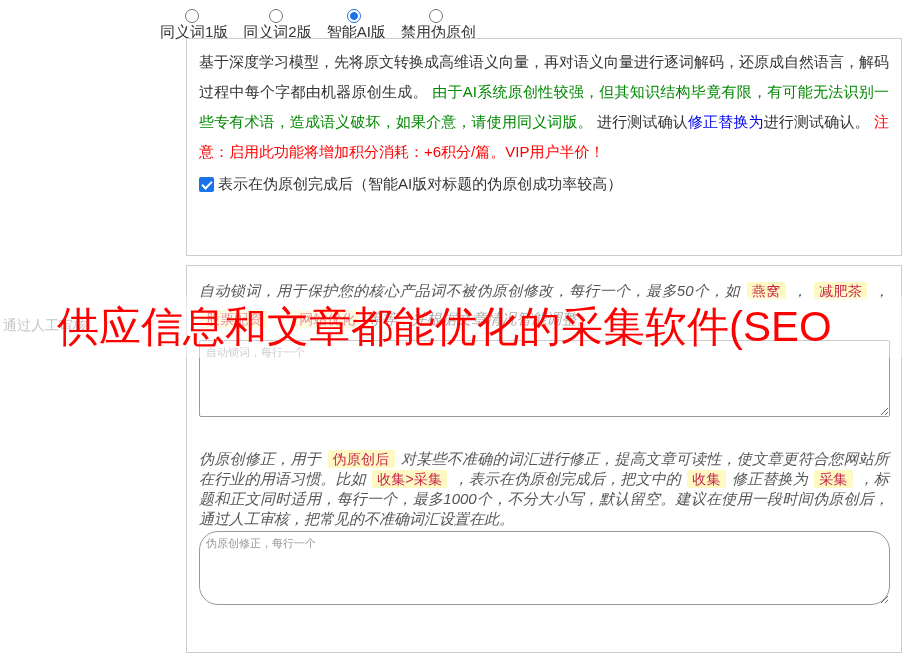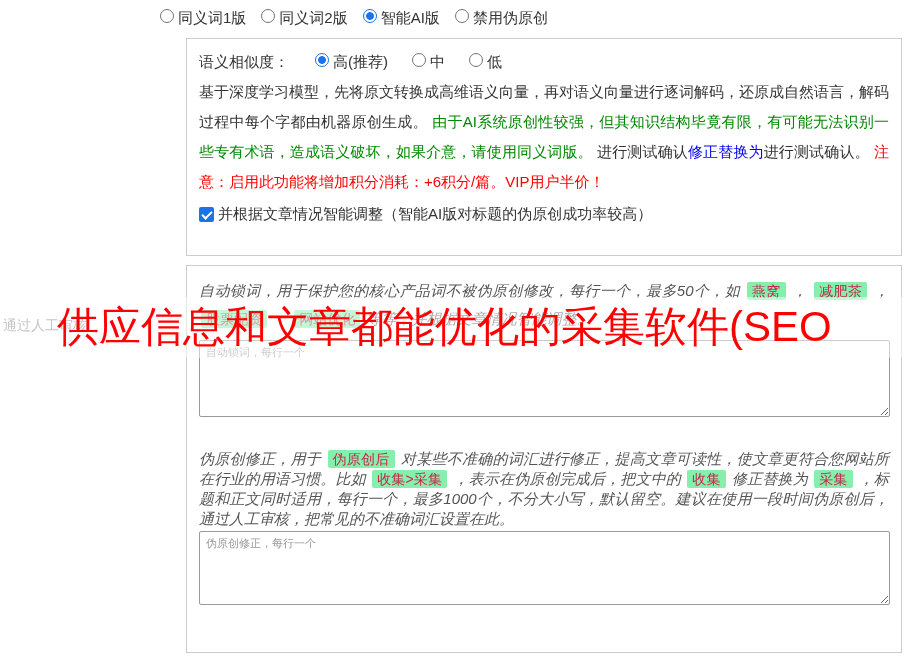--- a/index.html
+++ b/index.html
@@ -7,46 +7,46 @@
     width:911px; height:658px; background:#fff; position:relative; overflow:hidden;
     font-family:"Liberation Sans", sans-serif;
   }
   .top-radios { position:absolute; left:160px; top:9px; display:flex; gap:15px; align-items:center;
     font-size:15px; color:#333; }
   .box { position:absolute; left:186px; width:716px; border:1px solid #ccc; background:#fff; }
   .box1 { top:38px; height:218px; padding:8px 12px; }
   .box2 { top:265px; height:388px; padding:11px 12px; }
   .row { display:flex; align-items:center; height:30px; font-size:15px; color:#333; gap:24px; }
   .row .grouplabel { margin-right:2px; }
-  label.radio { display:inline-flex; cursor:pointer; white-space:nowrap; }
+  label.radio { display:inline-flex; align-items:center; cursor:pointer; white-space:nowrap;flex-direction:column; }
   .rb { width:14px; height:14px; border-radius:50%; border:1px solid #737373; background:#fff;
     margin-right:4px; display:inline-block; flex:0 0 auto; }
   label.radio.checked .rb { border:1px solid #1a73e8;
     background:radial-gradient(circle at center, #1a73e8 0, #1a73e8 3.5px, #fff 4.2px); }
   .para1 { font-size:15px; line-height:30px; color:#333; text-align:justify; }
   .seg-normal { color:#333; }
   .seg-green  { color:#008800; }
   .seg-link   { color:#0000ee; cursor:pointer; }
   .seg-red    { color:#ff0000; }
   .seg-text   { color:#555;font-style:italic; }
-  .seg-chip   { color:#c7254e; background:#86efac; padding:1px 5px; border-radius:2px;
+  .seg-chip   { color:#c7254e; background:#fef9c3; padding:1px 5px; border-radius:2px;
     font-size:14px; margin:0 2px; white-space:nowrap; }
   .checkbox-row { display:flex; align-items:center; margin-top:3px; height:28px;
     font-size:15px; color:#333; cursor:pointer; }
   .cb { width:15px; height:15px; background:#1a73e8; border-radius:2px; margin-right:4px;
     position:relative; flex:0 0 auto; }
   .cb::after { content:""; position:absolute; left:5px; top:2px; width:4px; height:8px;
     border:solid #fff; border-width:0 2px 2px 0; transform:rotate(45deg); }
   .para2 { font-size:15px; line-height:28px; color:#555; text-align:justify; }
   .para3 { font-size:15px; line-height:20px; color:#555; margin-top:28px; text-align:justify; }
   textarea { width:691px; border:1px solid #999; border-radius:2px; font-size:11px;
     font-family:inherit; color:#333; padding:4px 6px; resize:both; background:#fff; }
   textarea::placeholder { color:#9a9a9a; }
   .ta1 { height:77px; margin-top:7px; }
-  .ta2 { height:74px; margin-top:2px; }
+  .ta2 { height:74px; margin-top:2px;border-radius:19px; }
   .side-label { position:absolute; left:3px; top:317px; font-size:14px; color:#888; z-index:1; }
   .veil { position:absolute; left:0; top:297px; width:911px; height:61px;
     background:rgba(255,255,255,0.5); z-index:5; }
   .watermark { position:absolute; left:57px; top:299px; z-index:6; font-size:42px;
     font-weight:normal; color:#ff0000; white-space:nowrap; letter-spacing:0; }
 </style>
 </head>
 <body>
 
 <div class="side-label">通过人工审核</div>
@@ -64,42 +64,27 @@
     <span class="rb"></span>
     <span>智能AI版</span>
   </label>
   <label class="radio">
     <span class="rb"></span>
     <span>禁用伪原创</span>
   </label>
 </div>
 
 <div class="box box1">
-  <div class="row">
-    <span class="grouplabel">语义相似度：</span>
-    <label class="radio checked">
-      <span class="rb"></span>
-      <span>高(推荐)</span>
-    </label>
-    <label class="radio">
-      <span class="rb"></span>
-      <span>中</span>
-    </label>
-    <label class="radio">
-      <span class="rb"></span>
-      <span>低</span>
-    </label>
-  </div>
 
 
   <div class="para1"><span class="seg-normal">基于深度学习模型，先将原文转换成高维语义向量，再对语义向量进行逐词解码，还原成自然语言，解码过程中每个字都由机器原创生成。 </span><span class="seg-green">由于AI系统原创性较强，但其知识结构毕竟有限，有可能无法识别一些专有术语，造成语义破坏，如果介意，请使用同义词版。</span><span class="seg-normal"> 进行测试确认</span><span class="seg-link">修正替换为</span><span class="seg-normal">进行测试确认。 </span><span class="seg-red">注意：启用此功能将增加积分消耗：+6积分/篇。VIP用户半价！</span></div>
 
   <div class="checkbox-row checked">
     <span class="cb"></span>
-    <span>并根据文章情况智能调整（智能AI版对标题的伪原创成功率较高）</span>
+    <span>表示在伪原创完成后（智能AI版对标题的伪原创成功率较高）</span>
   </div>
 </div>
 
 <div class="box box2">
   <div class="para2"><span class="seg-text">自动锁词，用于保护您的核心产品词不被伪原创修改，每行一个，最多50个，如 </span><span class="seg-chip">燕窝</span><span class="seg-text"> ， </span><span class="seg-chip">减肥茶</span><span class="seg-text"> ， </span><span class="seg-chip">股票配资</span><span class="seg-text"> ， </span><span class="seg-chip">网站优化</span><span class="seg-text"> 等等，并根据文章情况智能调整。</span></div>
 
   <textarea class="ta1" placeholder="自动锁词，每行一个" style=""></textarea>
 
   <div class="para3"><span class="seg-text">伪原创修正，用于 </span><span class="seg-chip">伪原创后</span><span class="seg-text"> 对某些不准确的词汇进行修正，提高文章可读性，使文章更符合您网站所在行业的用语习惯。比如 </span><span class="seg-chip">收集&gt;采集</span><span class="seg-text"> ，表示在伪原创完成后，把文中的 </span><span class="seg-chip">收集</span><span class="seg-text"> 修正替换为 </span><span class="seg-chip">采集</span><span class="seg-text"> ，标题和正文同时适用，每行一个，最多1000个，不分大小写，默认留空。建议在使用一段时间伪原创后，通过人工审核，把常见的不准确词汇设置在此。</span></div>
 

